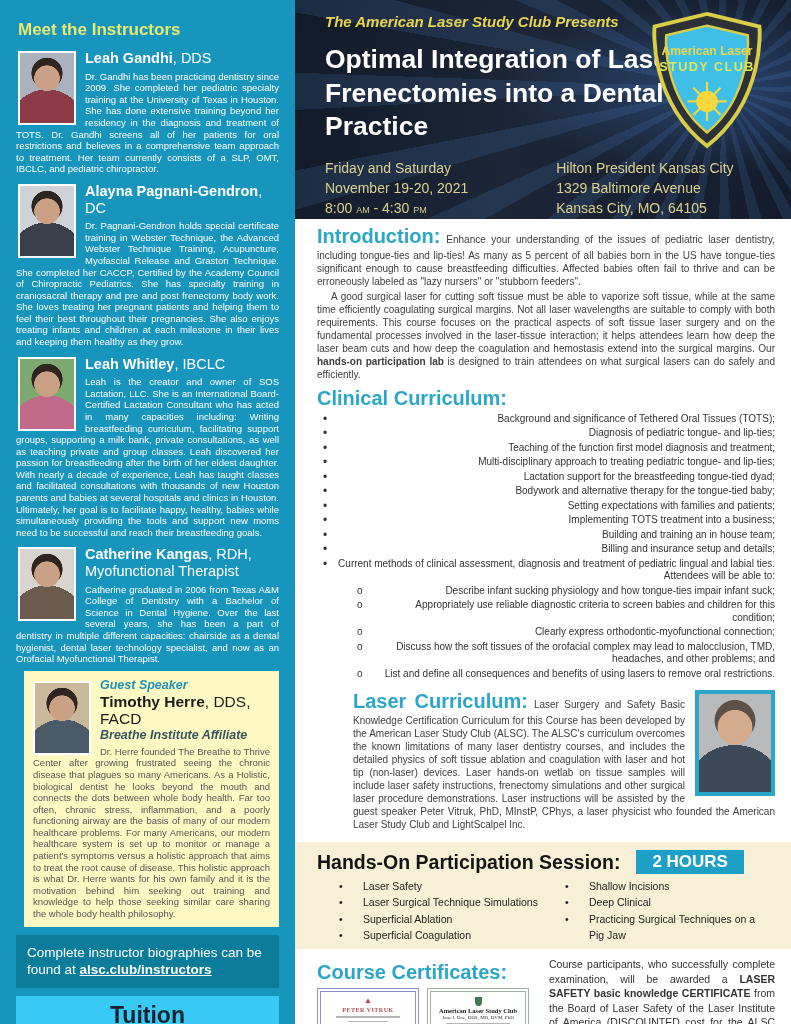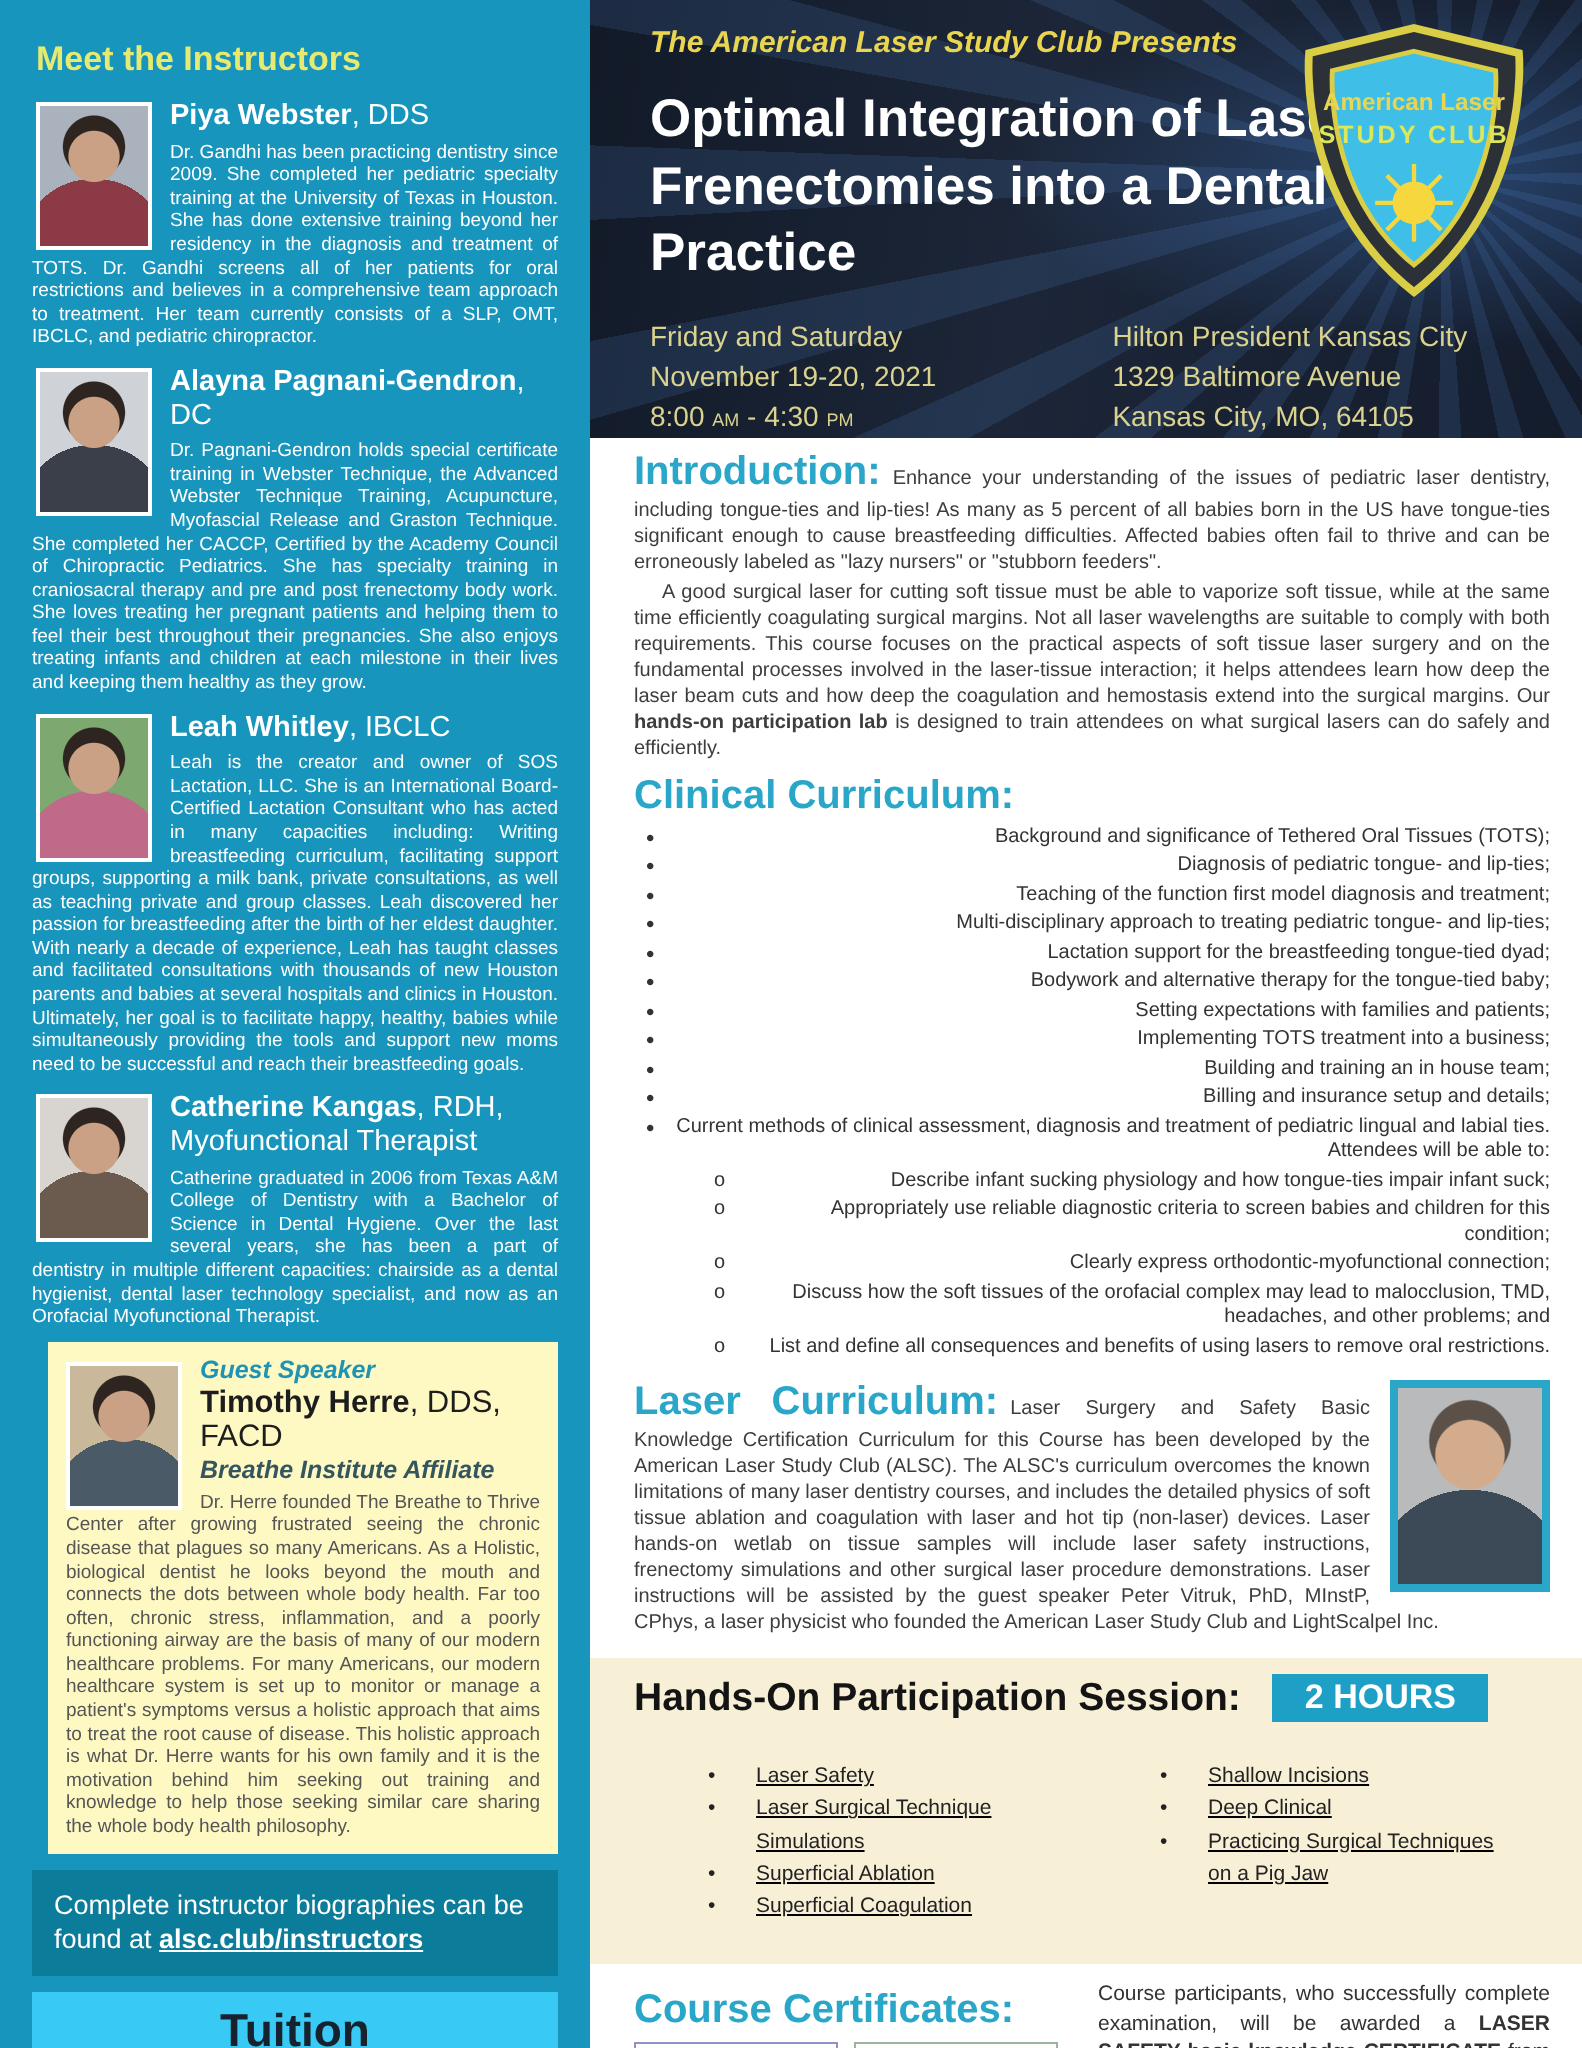--- a/index.html
+++ b/index.html
@@ -55,35 +55,35 @@
   .inline-h{color:#2AA6C9;font-size:20px;font-weight:bold;margin-right:6px;}
   .section-h{color:#2AA6C9;font-size:20px;font-weight:bold;margin:6px 0 3px;}
   .body-p{font-size:10px;line-height:1.3;color:#3d3d3d;text-align:justify;margin:0 0 2px;}
   .indent{text-indent:14px;margin:0;}
   ul.bullets{list-style:none;margin:2px 0 0 0;padding:0 0 0 6px;text-align:right;}
   ul.bullets>li{position:relative;padding-left:15px;font-size:10px;line-height:1.25;color:#333;margin-bottom:2px;}
   ul.bullets>li::before{content:"\2022";position:absolute;left:0;top:-1px;font-size:12px;}
   ul.subs{list-style:none;margin:1px 0 0 0;padding:0 0 0 40px;text-align:right;}
   ul.subs>li{position:relative;padding-left:15px;font-size:10px;line-height:1.25;color:#333;margin-bottom:2px;}
   ul.subs>li::before{content:"o";position:absolute;left:0;top:0;}
-  .laser-wrap{margin-top:8px;}
+  .laser-wrap{margin-top:8px;margin-left:36px;}
   .vitruk-photo{
     float:right;width:72px;height:98px;border:4px solid #2AA6C9;margin:2px 0 2px 10px;
     background:
       radial-gradient(circle at 50% 34%, #d3ac8d 0 23%, rgba(0,0,0,0) 24%),
       radial-gradient(circle at 50% 27%, #5c5148 0 25%, rgba(0,0,0,0) 26%),
       radial-gradient(ellipse 64% 42% at 50% 94%, #3c4a57 0 100%, rgba(0,0,0,0) 100%),
       #b9babc;
   }
   .handson{background:#F7F0D6;margin-top:9px;padding:8px 22px 6px;}
   .handson-head{display:flex;align-items:center;gap:16px;}
   .handson-title{color:#141414;font-size:19.5px;font-weight:bold;}
   .badge{background:#1E9FC5;color:#fff;font-size:17px;font-weight:bold;padding:2px 16px;}
   .handson-cols{display:flex;margin-top:4px;}
-  .handson-cols ul{width:50%;list-style:none;margin:15px;padding:0 0 0 18px;text-decoration:underline;}
+  .handson-cols ul{width:50%;list-style:none;margin:0;padding:0 0 0 18px;}
   .handson-cols li{position:relative;padding-left:28px;font-size:10.5px;color:#222;line-height:1.55;}
   .handson-cols li::before{content:"\2022";position:absolute;left:4px;top:0;}
   .certs-section{display:flex;gap:14px;padding:6px 16px 0 22px;}
   .certs-left{width:218px;flex:0 0 218px;}
   .cert-row{display:flex;gap:8px;margin-top:4px;}
   .cert{width:102px;height:80px;box-sizing:border-box;background:#fff;text-align:center;padding:5px 5px 3px;font-family:"Liberation Serif",serif;}
   .cert1{border:4px double #8f92c6;}
   .cert2{border:4px double #9db39e;}
   .cert-logo-tri{color:#c23b33;font-size:8px;line-height:1;}
   .cert-shield{width:7px;height:9px;background:#3f7a4f;border-radius:0 0 50% 50%;margin:0 auto 1px;}
@@ -96,21 +96,21 @@
   .cert-text{flex:1;font-size:10.5px;line-height:1.38;color:#333;text-align:justify;margin-top:2px;}
 </style>
 </head>
 <body>
 
 <div class="sidebar">
   <div class="sidebar-title">Meet the Instructors</div>
 
   <div class="instructor">
     <div class="photo ph1"></div>
-    <div class="iname"><b>Piya Webster</b><span class="cred">, DDS</span></div>
+    <div class="iname"><b>Leah Gandhi</b><span class="cred">, DDS</span></div>
     <p class="ibio">Dr. Gandhi has been practicing dentistry since 2009. She completed her pediatric specialty training at the University of Texas in Houston. She has done extensive training beyond her residency in the diagnosis and treatment of TOTS. Dr. Gandhi screens all of her patients for oral restrictions and believes in a comprehensive team approach to treatment. Her team currently consists of a SLP, OMT, IBCLC, and pediatric chiropractor.</p>
   </div>
 
   <div class="instructor">
     <div class="photo ph2"></div>
     <div class="iname"><b>Alayna Pagnani-Gendron</b><span class="cred">, DC</span></div>
     <p class="ibio">Dr. Pagnani-Gendron holds special certificate training in Webster Technique, the Advanced Webster Technique Training, Acupuncture, Myofascial Release and Graston Technique. She completed her CACCP, Certified by the Academy Council of Chiropractic Pediatrics. She has specialty training in craniosacral therapy and pre and post frenectomy body work. She loves treating her pregnant patients and helping them to feel their best throughout their pregnancies. She also enjoys treating infants and children at each milestone in their lives and keeping them healthy as they grow.</p>
   </div>
 
   <div class="instructor">

